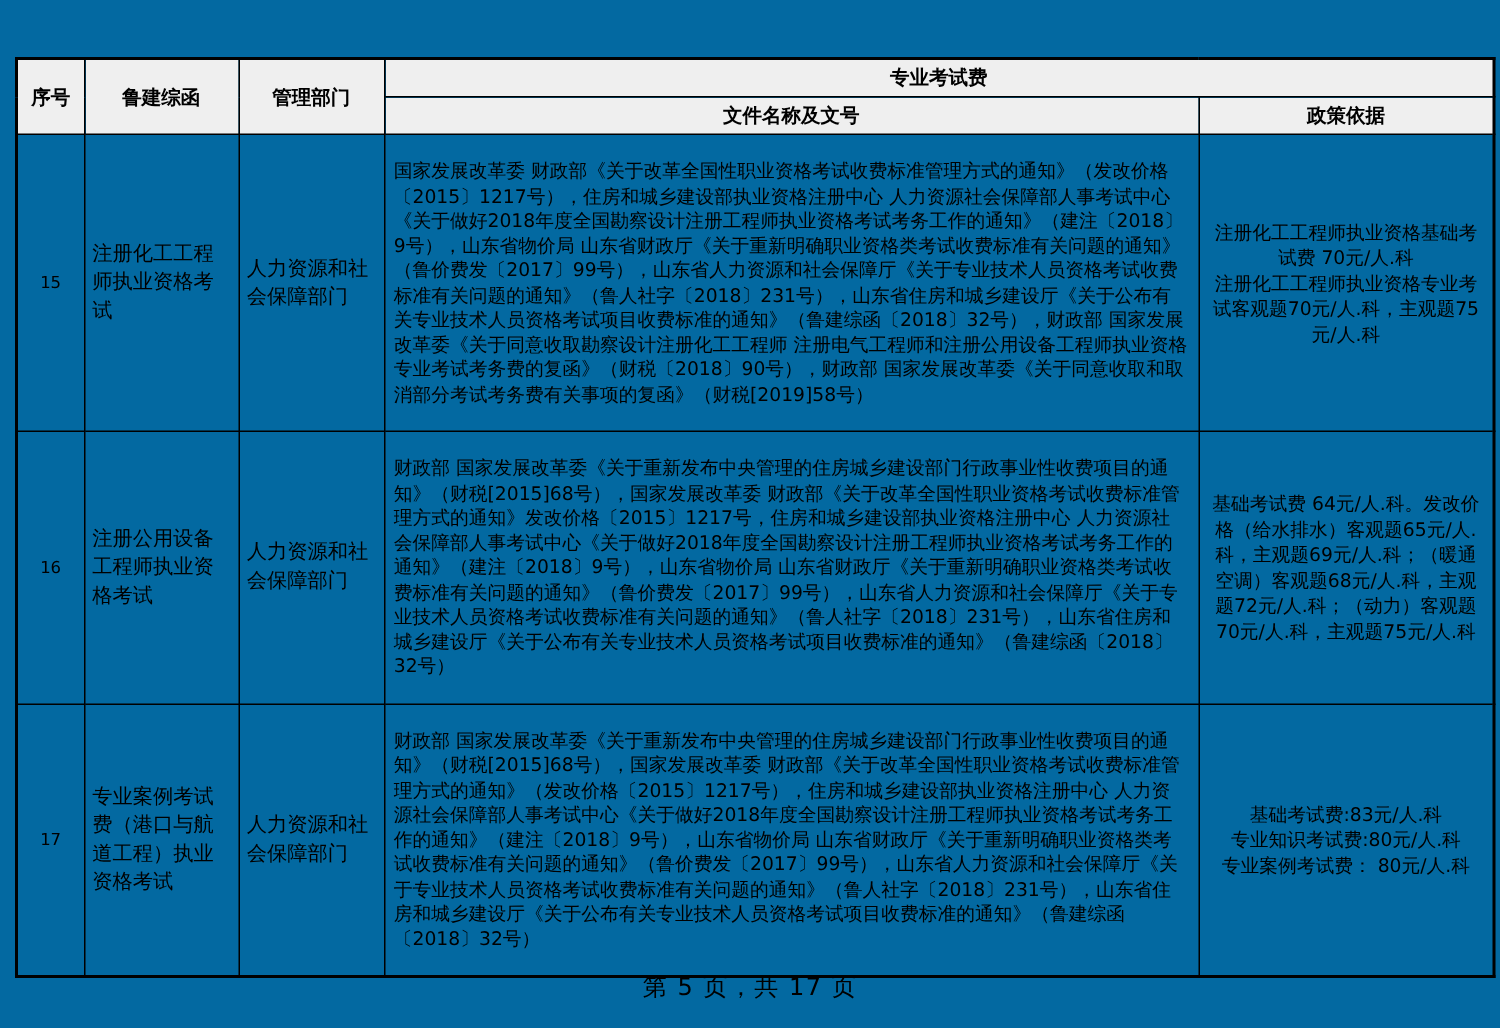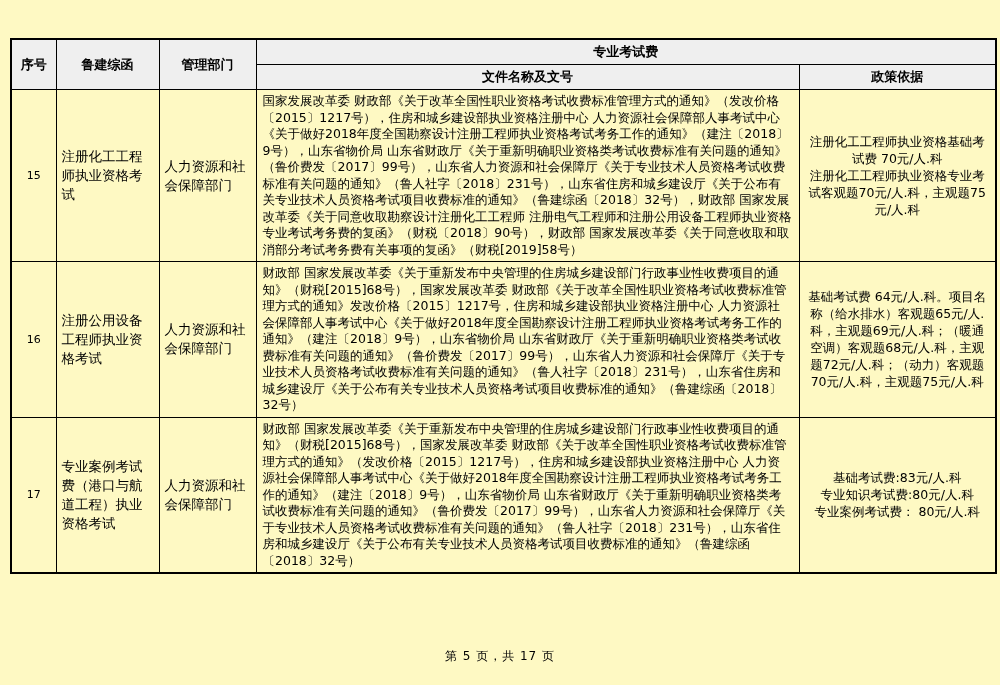--- a/index.html
+++ b/index.html
@@ -6,21 +6,21 @@
     margin: 0;
     padding: 0;
     background: #ffffff;
     font-family: "DejaVu Sans", "Liberation Sans", sans-serif;
     color: #000000;
   }
   .page {
     position: relative;
     width: 1000px;
     height: 685px;
-    background: #fef9c3;
+    background: #0369a1;
     overflow: hidden;
   }
   table.fee-table {
     position: absolute;
     left: 10px;
     top: 38px;
     width: 985px;
     border-collapse: collapse;
     table-layout: fixed;
     border: 2px solid #000000;
@@ -49,40 +49,40 @@
     vertical-align: middle;
     font-size: 13.5px;
     line-height: 19px;
     padding: 4px 5px;
   }
   td.c-doc {
     text-align: left;
     vertical-align: middle;
     font-size: 12.5px;
     line-height: 16.5px;
-    padding: 3px 6px;
+    padding: 16px 6px;
   }
   td.c-std {
     text-align: center;
     vertical-align: middle;
     font-size: 12.5px;
     line-height: 17px;
     padding: 3px 5px;
     white-space: pre-line;
   }
   tr.row-15 { height: 170px; }
   tr.row-16 { height: 140px; }
   tr.row-17 { height: 134px; }
   .footer {
     position: absolute;
     left: 0;
     top: 648px;
     width: 100%;
     text-align: center;
-    font-size: 12px;
+    font-size: 16px;
     letter-spacing: 1px;
   }
 </style>
 </head>
 <body>
 
 <div class="page">
 
   <table class="fee-table">
     <colgroup>
@@ -111,21 +111,21 @@
         <td class="c-dept">人力资源和社会保障部门</td>
         <td class="c-doc">国家发展改革委 财政部《关于改革全国性职业资格考试收费标准管理方式的通知》（发改价格〔2015〕1217号），住房和城乡建设部执业资格注册中心 人力资源社会保障部人事考试中心《关于做好2018年度全国勘察设计注册工程师执业资格考试考务工作的通知》（建注〔2018〕9号），山东省物价局 山东省财政厅《关于重新明确职业资格类考试收费标准有关问题的通知》（鲁价费发〔2017〕99号），山东省人力资源和社会保障厅《关于专业技术人员资格考试收费标准有关问题的通知》（鲁人社字〔2018〕231号），山东省住房和城乡建设厅《关于公布有关专业技术人员资格考试项目收费标准的通知》（鲁建综函〔2018〕32号），财政部 国家发展改革委《关于同意收取勘察设计注册化工工程师 注册电气工程师和注册公用设备工程师执业资格专业考试考务费的复函》（财税〔2018〕90号），财政部 国家发展改革委《关于同意收取和取消部分考试考务费有关事项的复函》（财税[2019]58号）</td>
         <td class="c-std">注册化工工程师执业资格基础考试费 70元/人.科
 注册化工工程师执业资格专业考试客观题70元/人.科，主观题75元/人.科</td>
       </tr>
       <tr class="row-16">
         <td class="c-index">16</td>
         <td class="c-name">注册公用设备工程师执业资格考试</td>
         <td class="c-dept">人力资源和社会保障部门</td>
         <td class="c-doc">财政部 国家发展改革委《关于重新发布中央管理的住房城乡建设部门行政事业性收费项目的通知》（财税[2015]68号），国家发展改革委 财政部《关于改革全国性职业资格考试收费标准管理方式的通知》发改价格〔2015〕1217号，住房和城乡建设部执业资格注册中心 人力资源社会保障部人事考试中心《关于做好2018年度全国勘察设计注册工程师执业资格考试考务工作的通知》（建注〔2018〕9号），山东省物价局 山东省财政厅《关于重新明确职业资格类考试收费标准有关问题的通知》（鲁价费发〔2017〕99号），山东省人力资源和社会保障厅《关于专业技术人员资格考试收费标准有关问题的通知》（鲁人社字〔2018〕231号），山东省住房和城乡建设厅《关于公布有关专业技术人员资格考试项目收费标准的通知》（鲁建综函〔2018〕32号）</td>
-        <td class="c-std">基础考试费 64元/人.科。项目名称（给水排水）客观题65元/人.科，主观题69元/人.科；（暖通空调）客观题68元/人.科，主观题72元/人.科；（动力）客观题70元/人.科，主观题75元/人.科</td>
+        <td class="c-std">基础考试费 64元/人.科。发改价格（给水排水）客观题65元/人.科，主观题69元/人.科；（暖通空调）客观题68元/人.科，主观题72元/人.科；（动力）客观题70元/人.科，主观题75元/人.科</td>
       </tr>
       <tr class="row-17">
         <td class="c-index">17</td>
         <td class="c-name">专业案例考试费（港口与航道工程）执业资格考试</td>
         <td class="c-dept">人力资源和社会保障部门</td>
         <td class="c-doc">财政部 国家发展改革委《关于重新发布中央管理的住房城乡建设部门行政事业性收费项目的通知》（财税[2015]68号），国家发展改革委 财政部《关于改革全国性职业资格考试收费标准管理方式的通知》（发改价格〔2015〕1217号），住房和城乡建设部执业资格注册中心 人力资源社会保障部人事考试中心《关于做好2018年度全国勘察设计注册工程师执业资格考试考务工作的通知》（建注〔2018〕9号），山东省物价局 山东省财政厅《关于重新明确职业资格类考试收费标准有关问题的通知》（鲁价费发〔2017〕99号），山东省人力资源和社会保障厅《关于专业技术人员资格考试收费标准有关问题的通知》（鲁人社字〔2018〕231号），山东省住房和城乡建设厅《关于公布有关专业技术人员资格考试项目收费标准的通知》（鲁建综函〔2018〕32号）</td>
         <td class="c-std">基础考试费:83元/人.科
 专业知识考试费:80元/人.科
 专业案例考试费： 80元/人.科</td>
       </tr>

